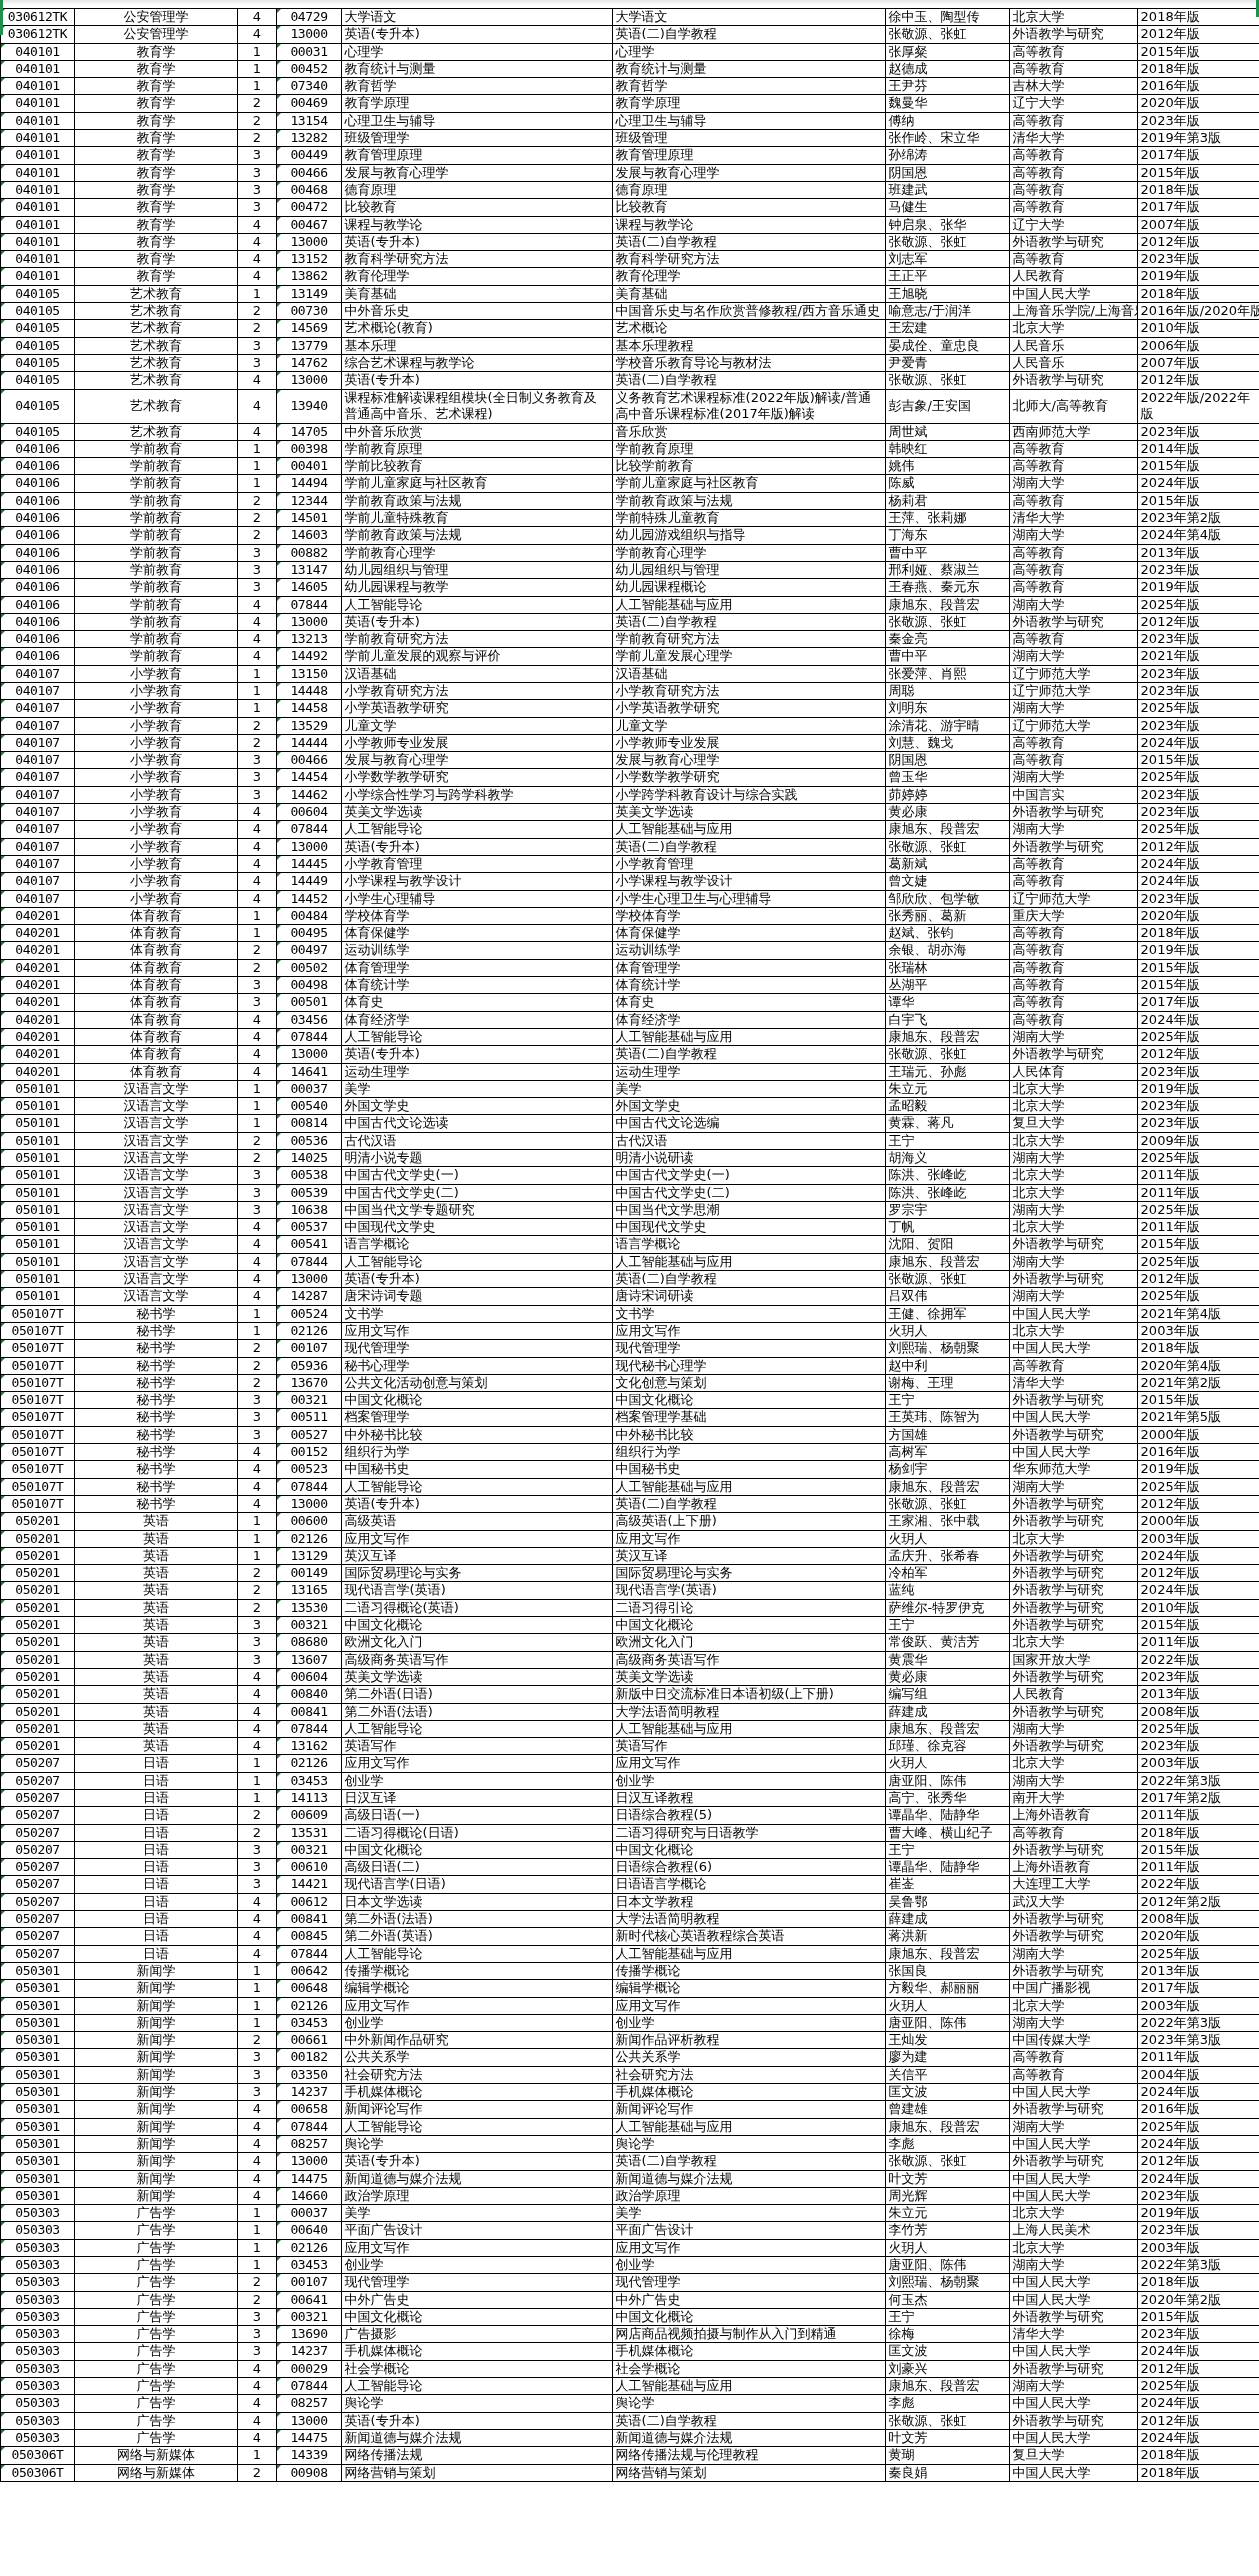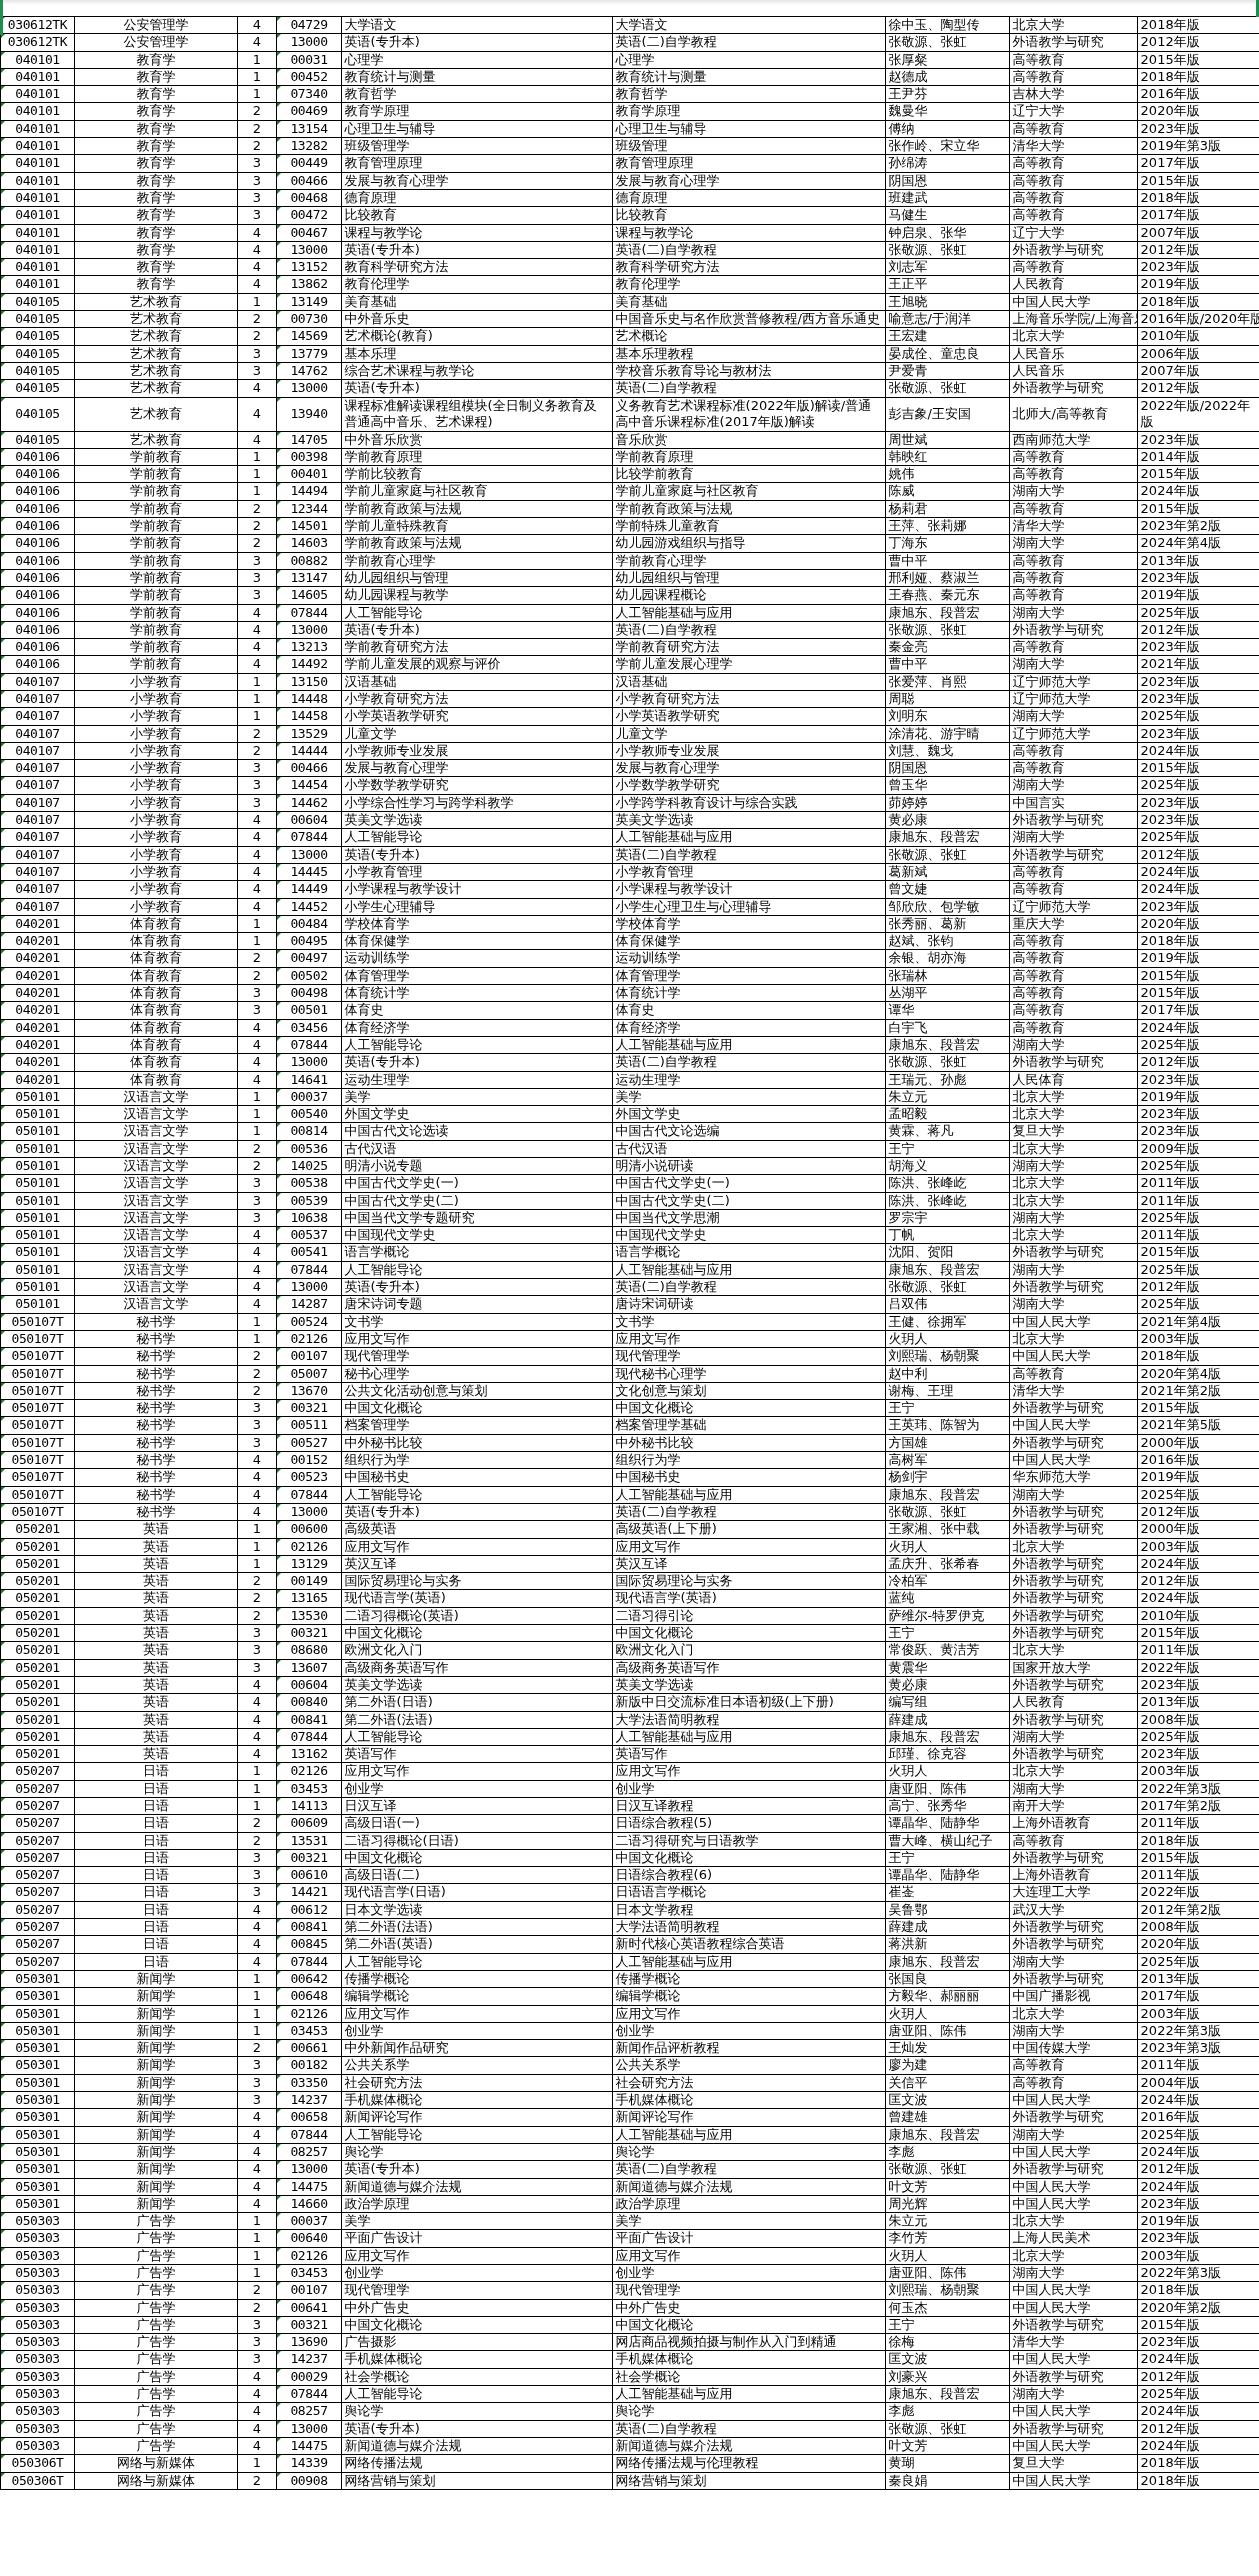--- a/index.html
+++ b/index.html
@@ -1,17 +1,17 @@
 <!DOCTYPE html>
 <html style="font-size:13.7px"><head>
 <meta charset="utf-8">
 <style>
   html, body { margin: 0; padding: 0; background: #ffffff; }
   body { width: 1259px; height: 2576px; overflow: hidden; position: relative; font-family: "DejaVu Sans", "Liberation Sans", sans-serif; }
-  .sheet { position: absolute; left: 0; top: 16px; width: 1259px; border-collapse: collapse; table-layout: fixed; padding-left: 42px; }
+  .sheet { position: absolute; left: 0; top: 8px; width: 1259px; border-collapse: collapse; table-layout: fixed; padding-left: 42px; }
   .sheet td { border: 0.9px solid #000; padding: 0 2.6px; height: 16.7px; font-size: 13px; line-height: 16.3px; color: #000; white-space: nowrap; overflow: hidden; position: relative; box-sizing: border-box; }
   .sheet tr.tall td { height: 34px; white-space: normal; line-height: 16.3px; }
   .c-code { text-align: center; font-family: "DejaVu Sans Mono", "Liberation Mono", monospace; font-size: 12px; letter-spacing: -0.4px; }
   .c-major { text-align: center; }
   .c-sem { text-align: center; }
   .c-cid { text-align: center; font-family: "DejaVu Sans Mono", "Liberation Mono", monospace; font-size: 12px; letter-spacing: -0.4px; }
   .c-left { text-align: left; }
   .tri::before { content: ""; position: absolute; left: 0; top: 0; width: 0; height: 0; border-top: 4.3px solid #1e7b34; border-right: 4.3px solid transparent; }
   .sel-bar { position: absolute; left: 0; top: 0; width: 2.6px; height: 35px; background: #1f8f4e; z-index: 3; }
   .top-shade { position: absolute; left: 0; top: 0; width: 1259px; height: 5.2px; background: linear-gradient(#e6e6e6, rgba(255,255,255,0)); z-index: 2; pointer-events: none; }
@@ -881,21 +881,21 @@
         <td class="c-left">现代管理学</td>
         <td class="c-left">现代管理学</td>
         <td class="c-left">刘熙瑞、杨朝聚</td>
         <td class="c-left">中国人民大学</td>
         <td class="c-left">2018年版</td>
       </tr>
       <tr>
         <td class="c-code tri">050107T</td>
         <td class="c-major">秘书学</td>
         <td class="c-sem">2</td>
-        <td class="c-cid tri">05007</td>
+        <td class="c-cid tri">05936</td>
         <td class="c-left">秘书心理学</td>
         <td class="c-left">现代秘书心理学</td>
         <td class="c-left">赵中利</td>
         <td class="c-left">高等教育</td>
         <td class="c-left">2020年第4版</td>
       </tr>
       <tr>
         <td class="c-code tri">050107T</td>
         <td class="c-major">秘书学</td>
         <td class="c-sem">2</td>

